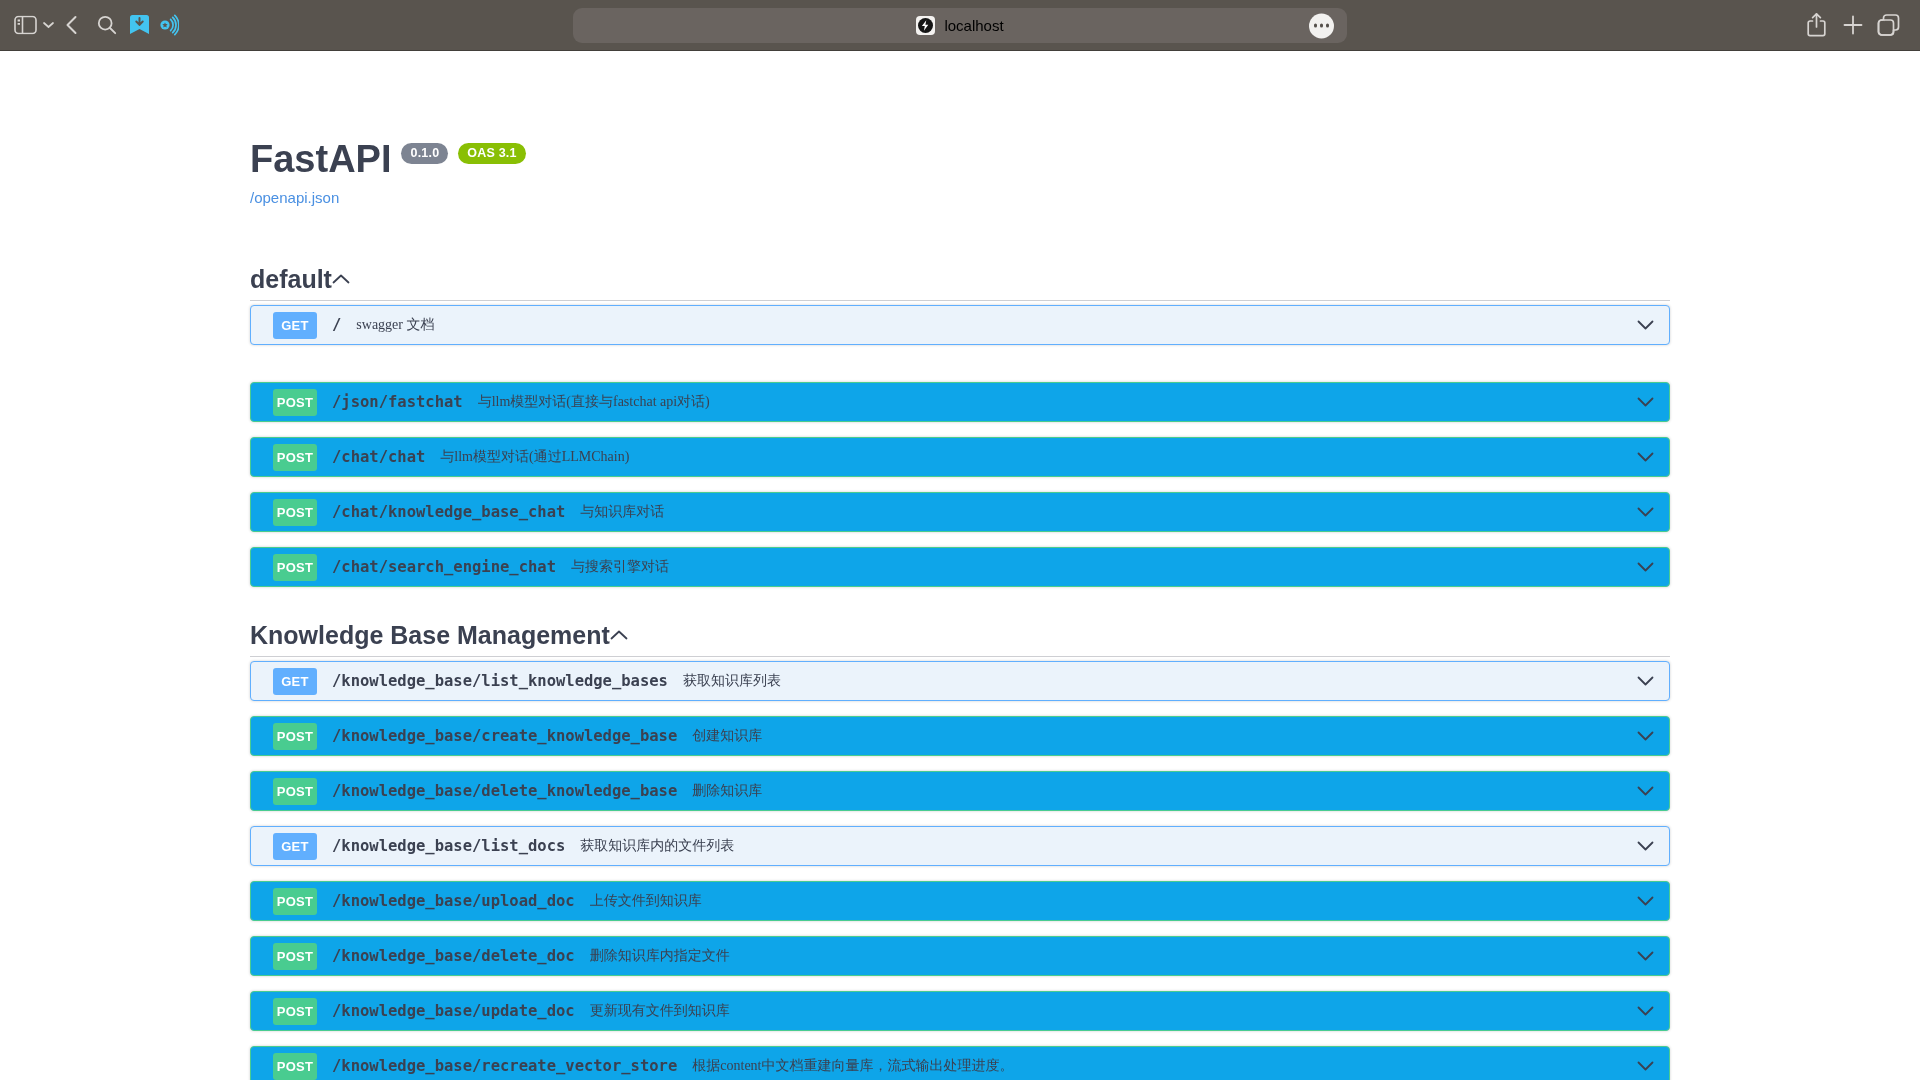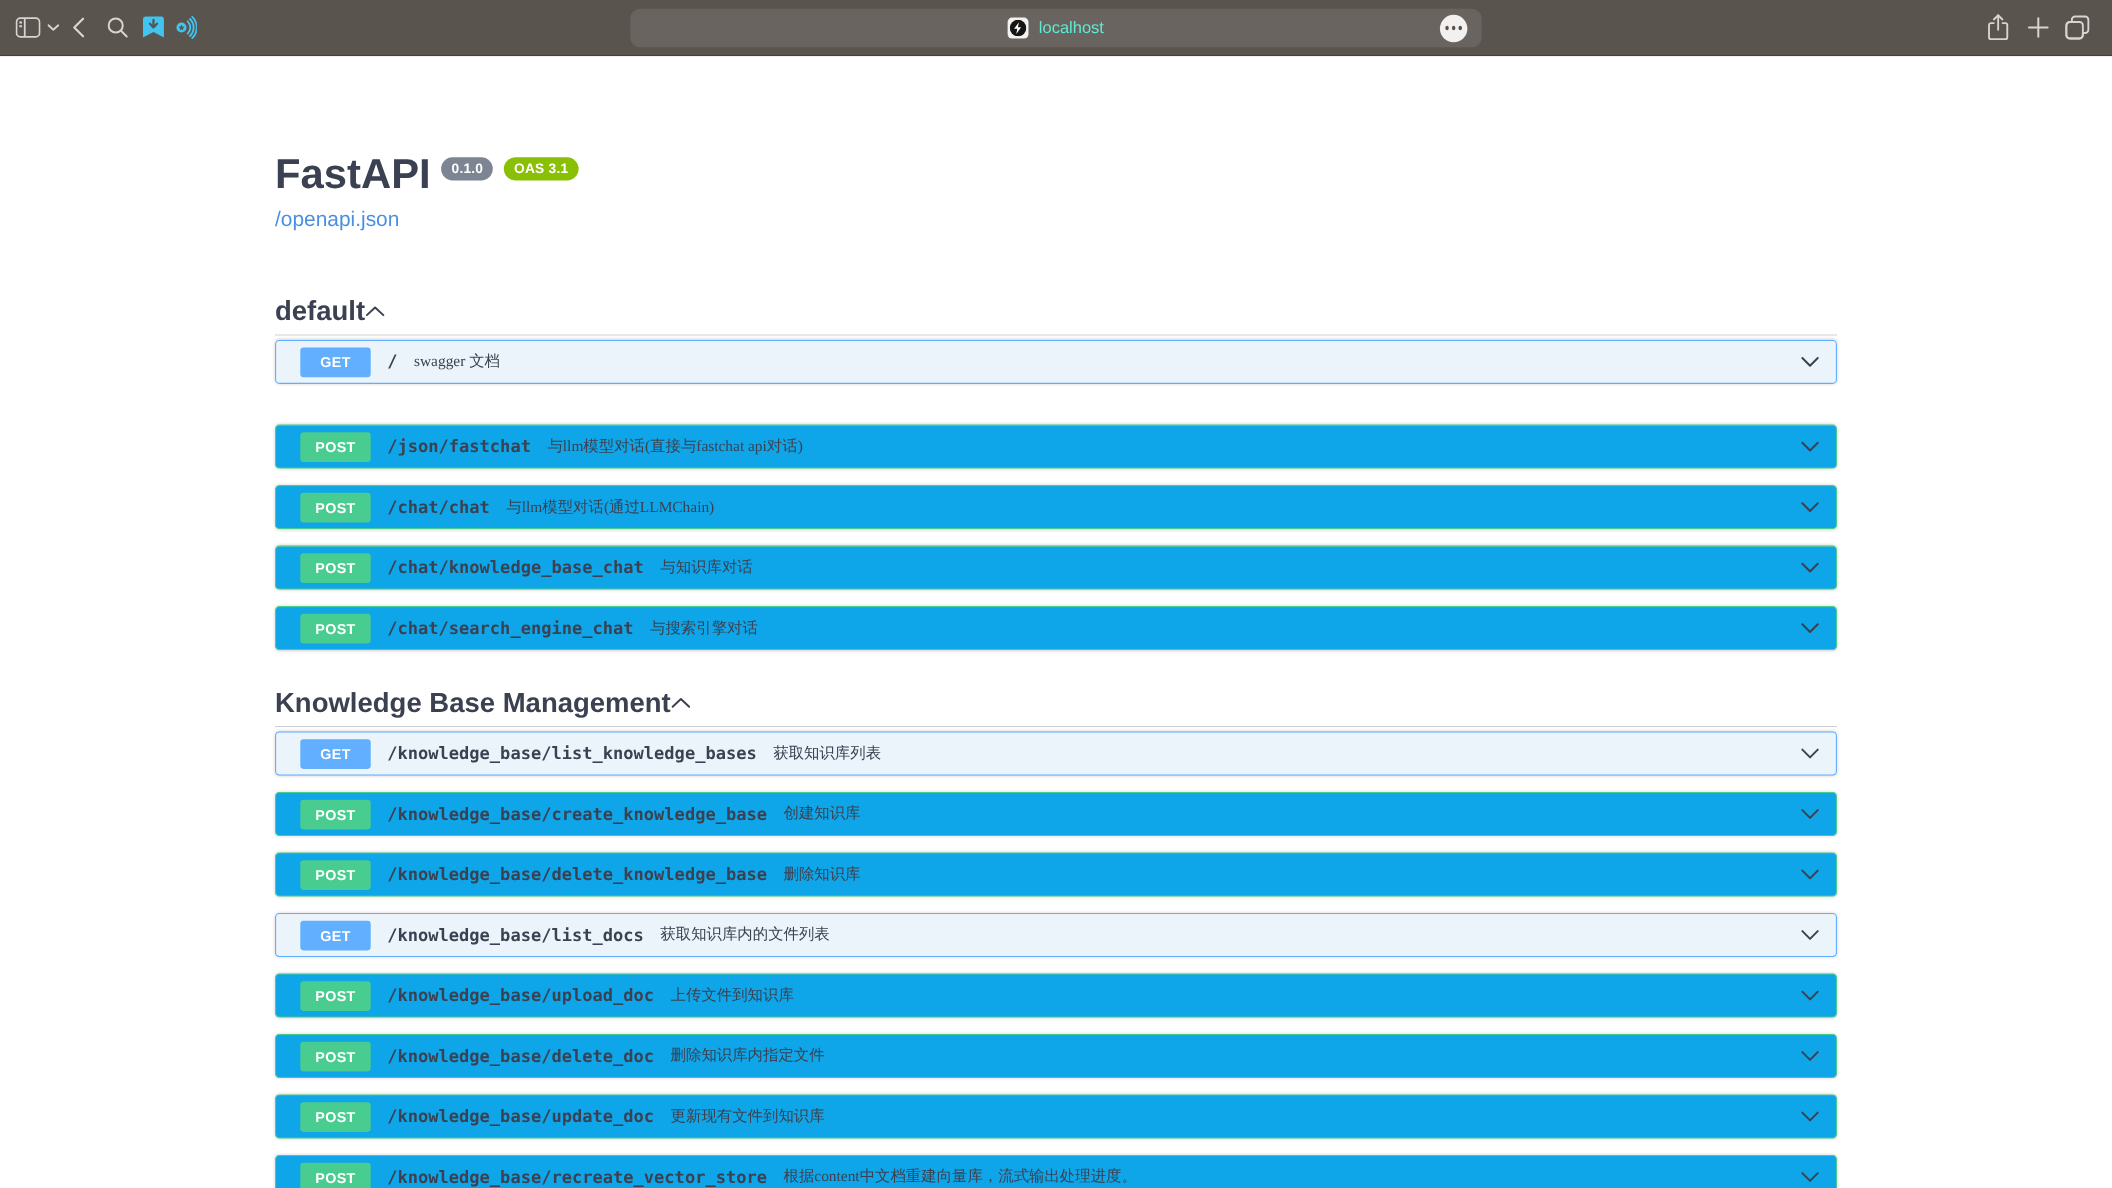--- a/index.html
+++ b/index.html
@@ -20,62 +20,62 @@
   .tb-icon svg { display:block; }
   .urlbar {
     position:absolute; left:573px; top:8px; width:774px; height:35px;
     background:#6a6460; border-radius:9px;
     display:flex; align-items:center; justify-content:center; gap:9px;
   }
   .favicon-tile {
     width:19px; height:19px; border-radius:4px; background:#f4f2f0;
     display:flex; align-items:center; justify-content:center;
   }
-  .urlbar-text { color:#5eead4; font-size:15px; }
+  .urlbar-text { color:#000000; font-size:15px; }
   .ellipsis-btn {
     position:absolute; right:13px; top:50%; transform:translateY(-50%);
     width:25px; height:25px; border-radius:50%; background:#f2f1ef;
     display:flex; align-items:center; justify-content:center; gap:2.5px;
   }
   .ellipsis-btn i { width:3.2px; height:3.2px; border-radius:50%; background:#56514c; }
 
   
   .content { margin-left:250px; width:1420px; }
   .info { padding-top:49px;margin-top:40px; }
   .api-title {
     margin:0; display:flex; align-items:flex-start; gap:10px;
     font-size:38px; line-height:38px; font-weight:bold; color:var(--c-title,#3b4151);
   }
   .pill {
     font-size:12.5px; line-height:12.5px; font-weight:bold; color:#fff;
     padding:4px 9px; border-radius:11px; margin-top:3px; letter-spacing:.2px;
   }
   .pill.version { background:var(--c-version,#7d8492); }
   .pill.oas { background:var(--c-oas,#89bf04); }
-  .spec-link { display:inline-block; margin-top:11px; font-size:19px; color:var(--c-link,#4a90e2); text-decoration:none; cursor:pointer; }
+  .spec-link { display:inline-block; margin-top:11px; font-size:15px; color:var(--c-link,#4a90e2); text-decoration:none; cursor:pointer; }
 
   .sections { padding-top:24px; }
   .section { margin-top:33px; }
   .section-header {
     display:flex; align-items:center; justify-content:flex-start;
     padding-bottom:6px; border-bottom:1px solid rgba(59,65,81,.25);
     cursor:pointer;
   }
   .section-title { margin:0; font-size:25px; line-height:30px; font-weight:bold; color:var(--c-title,#3b4151); }
   .section-collapse { background:none; border:none; padding:0 28px 0 0; cursor:pointer; color:#3b4151; }
   .ops { padding-top:4px; }
   .opblock {
     height:40px; margin-bottom:15px; border-radius:4px;
     border:1px solid; display:flex; align-items:center;
     box-shadow:0 0 3px rgba(0,0,0,.19); cursor:pointer;
   }
   .opblock.get  { background:#ebf3fb; border-color:var(--c-get,#61affe); }
   .opblock.post { background:#0ea5e9; border-color:var(--c-post,#49cc90); }
   .method {
-    width:64px; height:27px; margin-left:22px; border-radius:3px;
+    width:44px; height:27px; margin-left:22px; border-radius:3px;
     color:#fff; font-weight:bold; font-size:13px; letter-spacing:.3px;
     display:flex; align-items:center; justify-content:center; flex:none;
   }
   .opblock.get  .method { background:var(--c-get,#61affe); }
   .opblock.post .method { background:var(--c-post,#49cc90); }
   .path {
     margin-left:15px; font-family:"DejaVu Sans Mono", monospace;
     font-weight:bold; font-size:15.5px; color:#3b4151; white-space:nowrap;
   }
   .summary { margin-left:15px; font-size:14px; color:#3b4151; white-space:nowrap;font-family:Liberation Serif, serif; }

